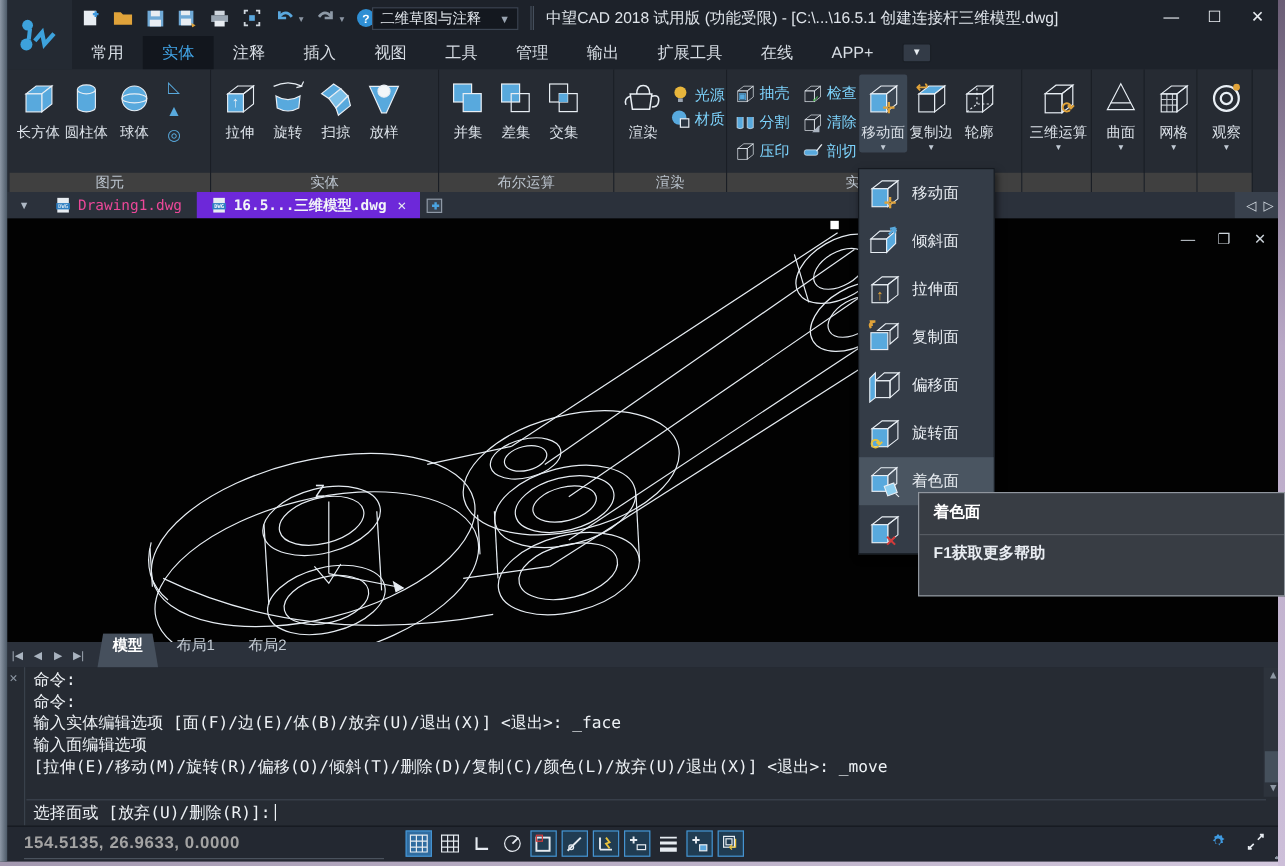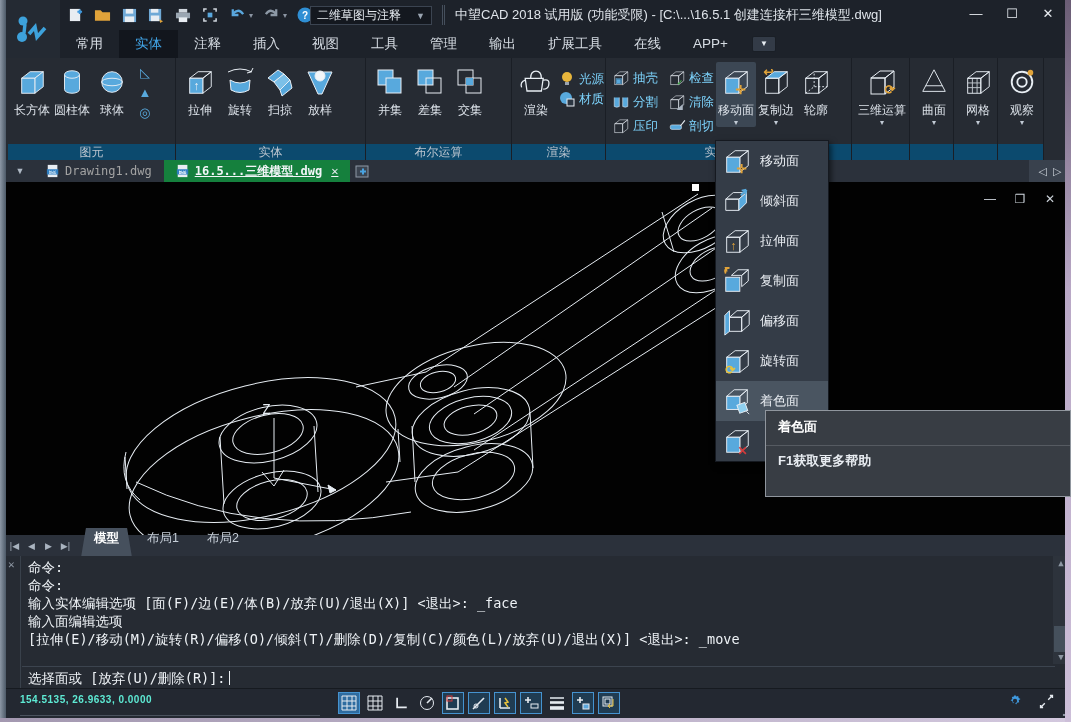--- a/index.html
+++ b/index.html
@@ -38,43 +38,43 @@
   #ribbontabs { position:absolute; left:60px; top:30px; width:1011px; height:28px;
     display:flex; align-items:stretch; background:#1d222a; }
   .rtab { padding:0 16px; line-height:28px; color:#d7dde4; font-size:13.5px;text-align:right; }
   .rtab.active { background:#12161d; color:#41a4e6; }
   #ribbon-collapse { align-self:center; margin-left:8px; width:24px; height:16px; background:#333b47;
     border:1px solid #1a1f26; border-radius:2px; color:#e8edf2; font-size:8px; text-align:center; line-height:14px; }
 
   
   #ribbon { position:absolute; left:6px; top:58px; width:1065px; height:102px; background:#262b33; }
   .panel { position:absolute; top:0; height:102px; background:#262b33; border-right:1px solid #1a1e25; }
-  .panel-label { position:absolute; left:0; right:0; bottom:0; height:16px; background:#0c4a6e;
+  .panel-label { position:absolute; left:0; right:0; bottom:0; height:16px; background:#404040;
     color:#bcc5cf; text-align:center; font-size:12px; line-height:16px; white-space:nowrap; overflow:hidden; }
   .panel-body { position:absolute; left:0; right:0; top:0; bottom:16px; display:flex; align-items:flex-start; padding:4px 4px 0 4px; }
   .rbtn { display:flex; flex-direction:column; align-items:center; padding:2px 2px 0 2px; border-radius:2px; }
   .rbtn .ic { width:36px; height:36px; display:flex; align-items:center; justify-content:center; }
   .rbtn .lbl { font-size:12px; color:#dbe1e8; white-space:nowrap; margin-top:2px; }
   .rbtn .caret { font-size:8px; color:#c2cbd5; line-height:8px; }
   .rbtn.hl { background:#3c4754; }
   .side-col { display:flex; flex-direction:column; gap:4px; margin-left:4px; padding-top:2px; }
   .side-ic { width:18px; height:16px; display:flex; align-items:center; justify-content:center; color:#58a9dd; font-size:13px; }
   .sm-grid { display:grid; grid-template-rows:repeat(3,24px); grid-auto-flow:column; gap:0 6px; padding-top:4px; }
   .smbtn { display:flex; align-items:center; gap:3px; padding:0 2px; }
   .smbtn .ic { width:18px; height:18px; display:flex; align-items:center; justify-content:center; }
   .smbtn .lbl { font-size:12.5px; color:#7dd3fc; white-space:nowrap; }
   .vcol { display:flex; flex-direction:column; gap:2px; }
 
   
   #docbar { position:absolute; left:6px; top:160px; width:1065px; height:22px; background:#2b313b;
     display:flex; align-items:stretch; }
   #docbar-caret { width:28px; color:#aeb8c4; font-size:9px; text-align:center; line-height:22px; }
   .doctab { display:flex; align-items:center; gap:5px; padding:0 12px; font-family:"DejaVu Sans Mono",monospace;
-    font-size:12px; color:#a3a3a3; }
-  .doctab.active { background:#15803d; color:#f2f5f8; font-weight:bold;text-decoration:underline; }
+    font-size:12px; color:#ec4899; }
+  .doctab.active { background:#6d28d9; color:#f2f5f8; font-weight:bold; }
   .doctab .x { color:#e8ecf1; font-weight:bold; margin-left:4px; }
   #doc-plus { width:26px; display:flex; align-items:center; justify-content:center; }
   #doc-scroll { margin-left:auto; width:42px; background:#39414d; display:flex; align-items:center;
     justify-content:center; gap:6px; color:#cfd6dd; font-size:11px; }
 
   
   #canvas { position:absolute; left:6px; top:182px; width:1065px; height:353px; background:#020202; }
   #mdi { position:absolute; right:14px; top:10px; display:flex; gap:16px; color:#cdd4db; font-size:12px; }
   #mdi span { width:14px; text-align:center; }
 
@@ -96,21 +96,21 @@
   #cmd-sep { position:absolute; left:16px; right:16px; top:110px; border-top:1px solid #3c444f; }
   #cmd-prompt { position:absolute; left:22px; top:112px; height:20px; line-height:20px; white-space:nowrap; }
   .cursor { display:inline-block; width:1px; height:14px; background:#eef2f6; vertical-align:-2px; margin-left:4px; }
   #cmd-scroll { position:absolute; right:2px; top:0; width:16px; height:108px; background:#2d333c; }
   #cmd-scroll .ar { position:absolute; left:0; width:16px; color:#8d97a3; font-size:9px; text-align:center; }
   #cmd-thumb { position:absolute; left:1px; width:14px; height:26px; top:70px; background:#45505c; }
 
   
   #status { position:absolute; left:6px; top:688px; width:1065px; height:30px; background:#232831;
     border-top:1px solid #161a20; }
-  #coords { position:absolute; left:14px; top:5px; font-size:10px; font-weight:bold; color:#5eead4; letter-spacing:.5px; }
+  #coords { position:absolute; left:14px; top:5px; font-size:14px; font-weight:bold; color:#a3a3a3; letter-spacing:.5px; }
   #coords-line { position:absolute; left:14px; top:26px; width:300px; border-top:1px solid #4a525d; }
   #toggles { position:absolute; left:332px; top:3px; display:flex; gap:4px; align-items:center; }
   .tg { width:22px; height:22px; display:flex; align-items:center; justify-content:center; border:1px solid transparent; }
   .tg.on { border-color:#4593d0; background:#203c52; }
   .tg.fill { background:#2f6ca0; border-color:#4593d0; }
   #status-right { position:absolute; right:16px; top:3px; display:flex; gap:14px; align-items:center; }
   #grip { position:absolute; right:2px; bottom:2px; width:10px; height:10px;
     background:
       radial-gradient(circle at 9px 9px,#8d97a3 1.2px,transparent 1.6px),
       radial-gradient(circle at 5px 9px,#8d97a3 1.2px,transparent 1.6px),

